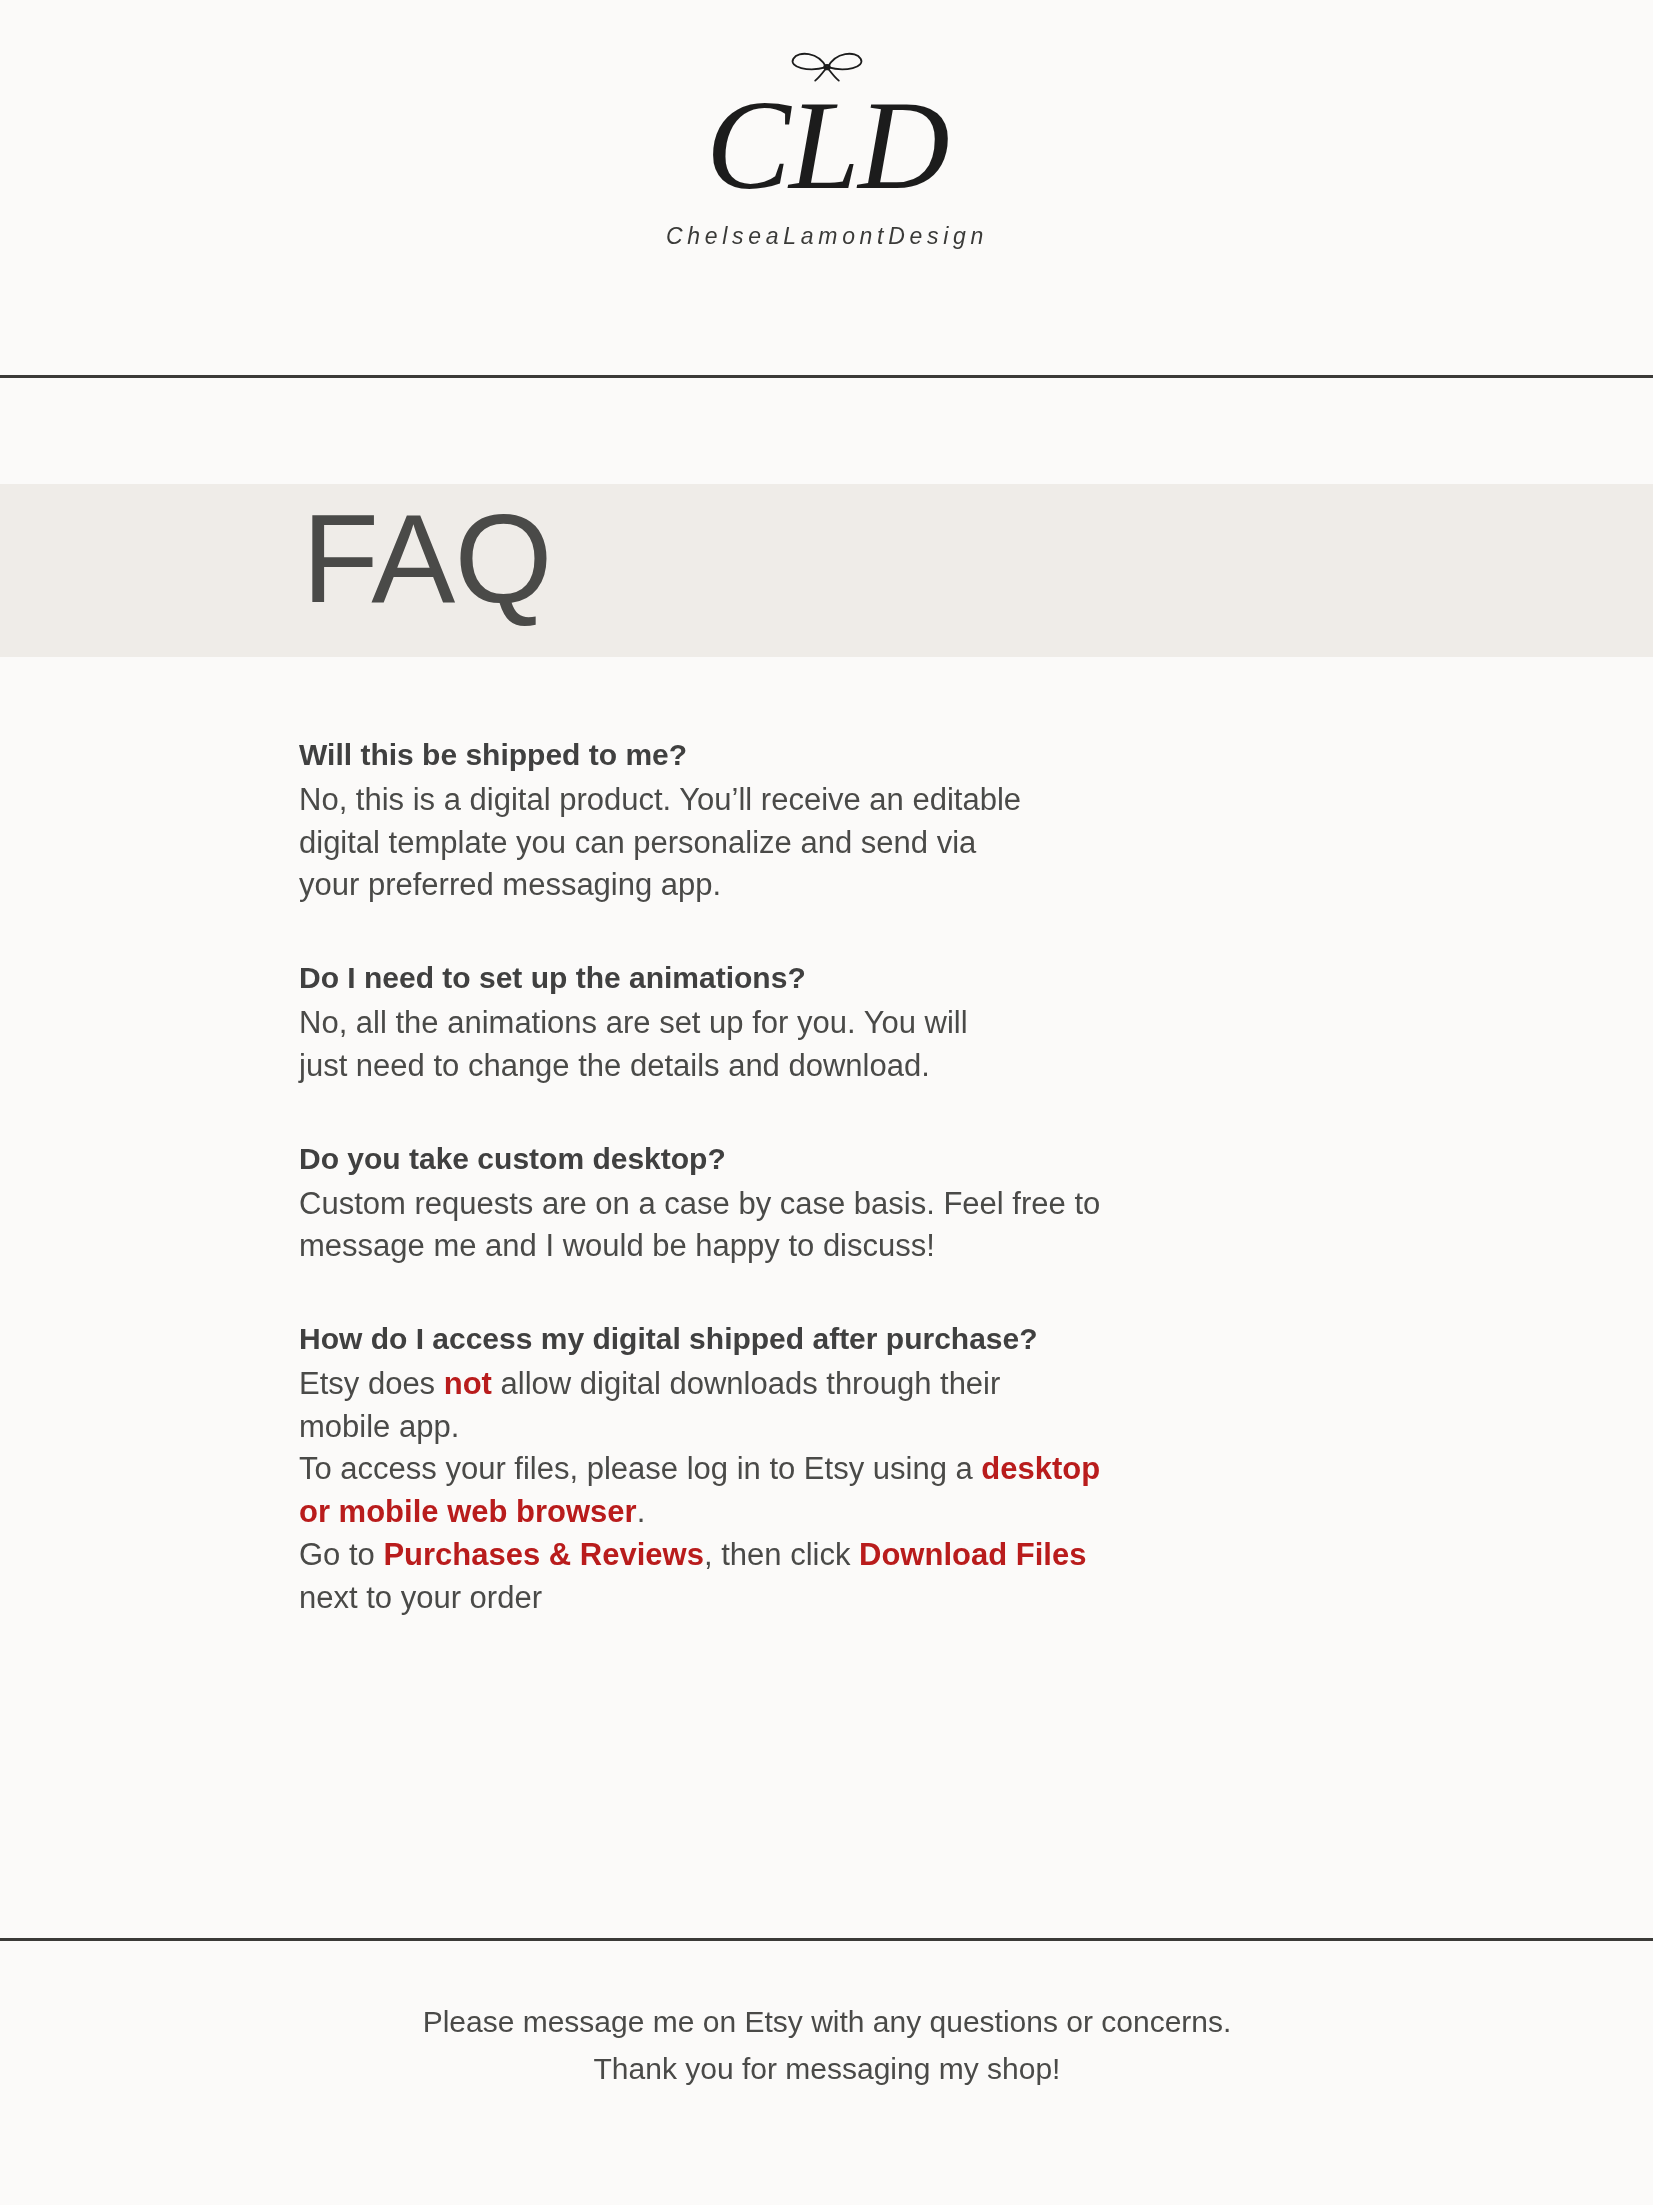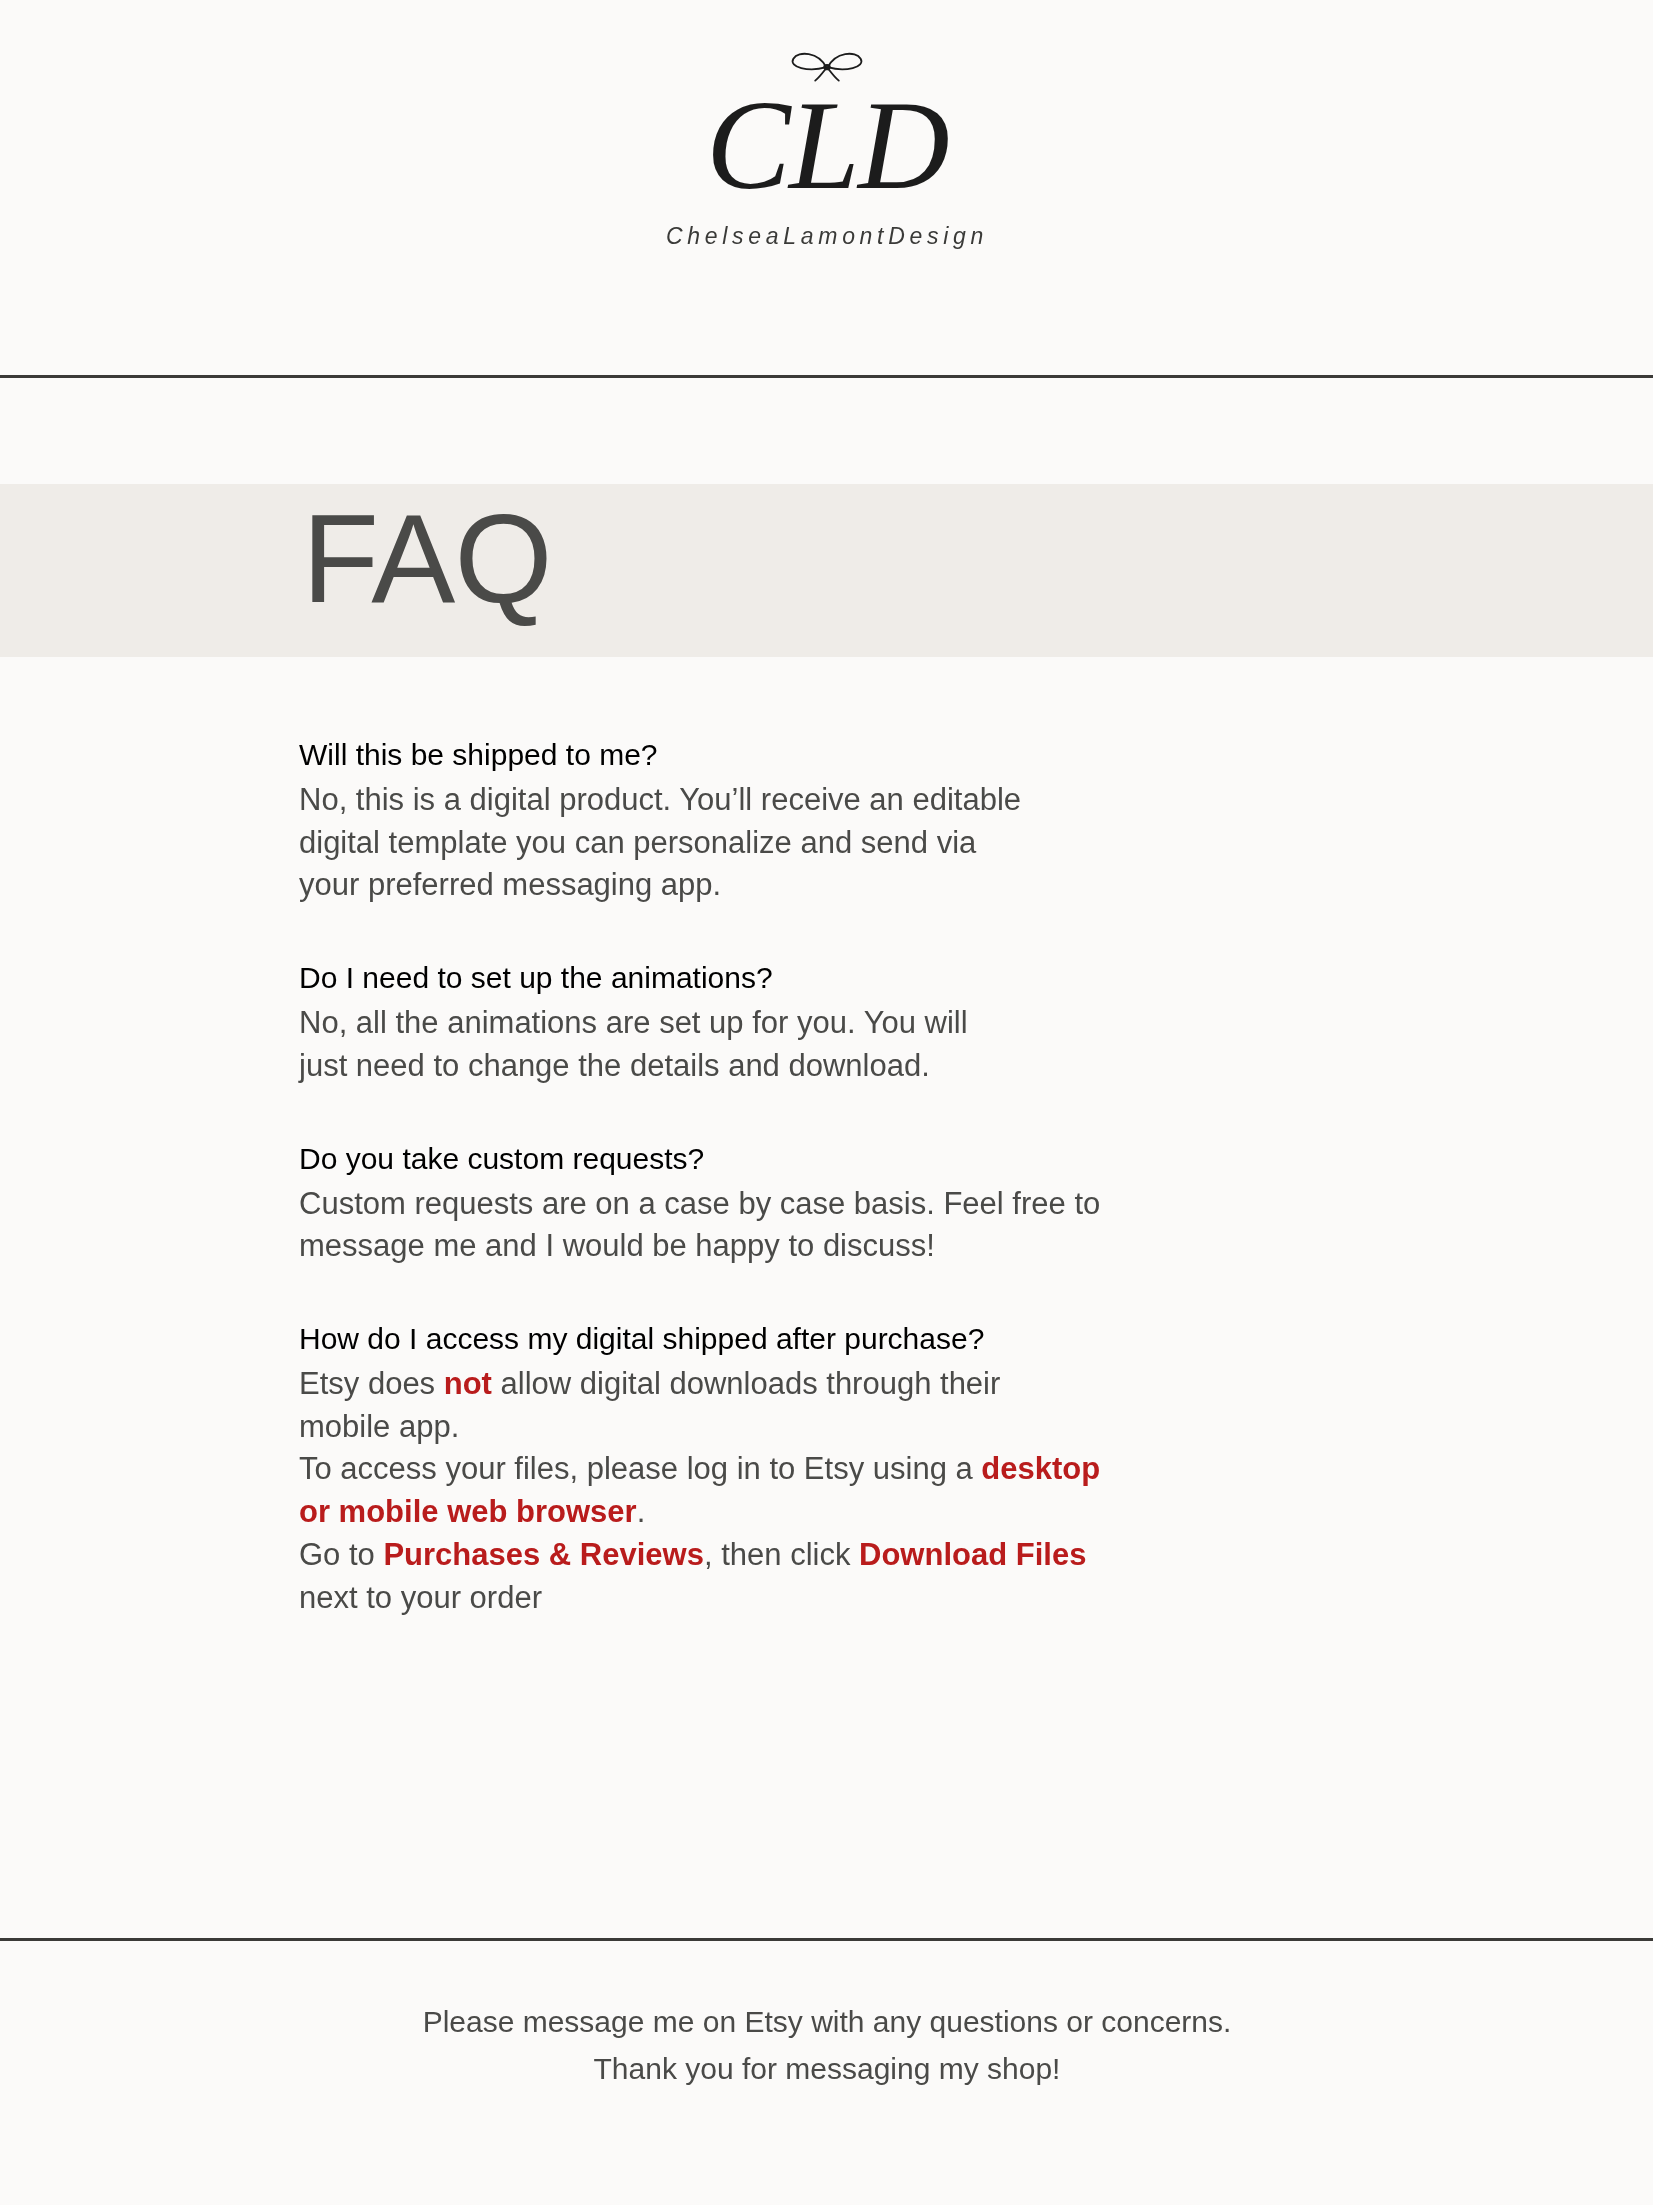--- a/index.html
+++ b/index.html
@@ -91,22 +91,22 @@
     position: absolute;
     left: 299px;
     top: 735px;
     width: 1190px;
   }
   .faq-block {
     margin-bottom: 51px;
   }
   .faq-q {
     font-size: 30px;
-    font-weight: normal;
-    color: #000000;
+    font-weight: bold;
+    color: #404040;
     line-height: 1.35;
     margin-bottom: 3.4px;
   }
   .faq-a {
     font-size: 31px;
     font-weight: 300;
     color: #4a4a48;
     line-height: 1.38;
   }
   .faq-a b {
@@ -177,21 +177,21 @@
 
     <div class="faq-block">
       <div class="faq-q">Do I need to set up the animations?</div>
       <div class="faq-a">
         <span class="line">No, all the animations are set up for you. You will</span>
         <span class="line">just need to change the details and download.</span>
       </div>
     </div>
 
     <div class="faq-block">
-      <div class="faq-q">Do you take custom requests?</div>
+      <div class="faq-q">Do you take custom desktop?</div>
       <div class="faq-a">
         <span class="line">Custom requests are on a case by case basis. Feel free to</span>
         <span class="line">message me and I would be happy to discuss!</span>
       </div>
     </div>
 
     <div class="faq-block">
       <div class="faq-q">How do I access my digital shipped after purchase?</div>
       <div class="faq-a">
         <span class="line">

